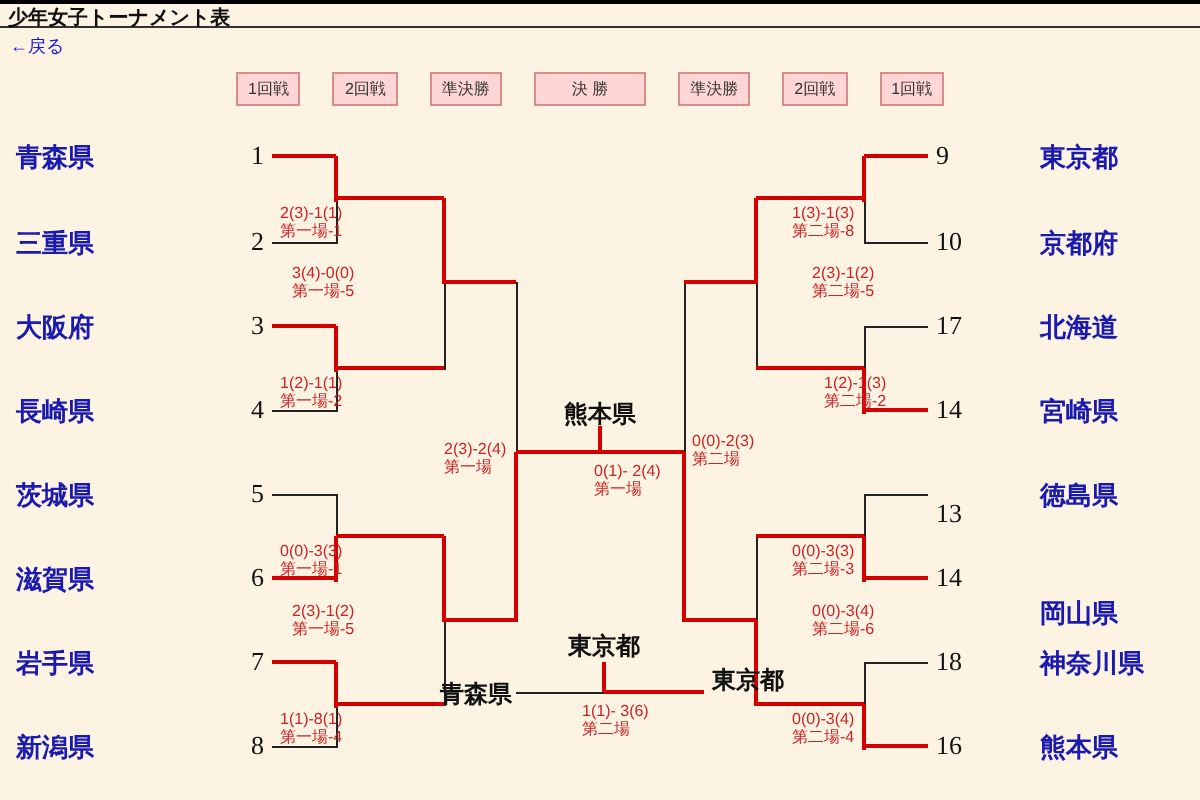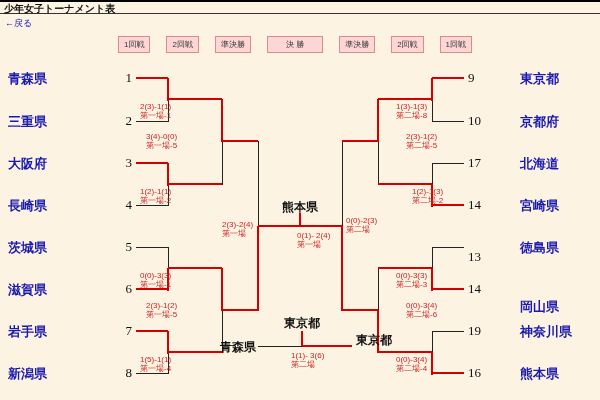--- a/index.html
+++ b/index.html
@@ -58,21 +58,21 @@
   <div class="seed l" style="left:108px;top:281px">6</div>
   <div class="seed l" style="left:108px;top:323px">7</div>
   <div class="seed l" style="left:108px;top:365px">8</div>
 
   <div class="seed" style="left:468px;top:70px">9</div>
   <div class="seed" style="left:468px;top:113px">10</div>
   <div class="seed" style="left:468px;top:155px">17</div>
   <div class="seed" style="left:468px;top:197px">14</div>
   <div class="seed" style="left:468px;top:249px">13</div>
   <div class="seed" style="left:468px;top:281px">14</div>
-  <div class="seed" style="left:468px;top:323px">19</div>
+  <div class="seed" style="left:468px;top:323px">18</div>
   <div class="seed" style="left:468px;top:365px">16</div>
 
   <div class="team-name" style="left:520px;top:70px">東京都</div>
   <div class="team-name" style="left:520px;top:113px">京都府</div>
   <div class="team-name" style="left:520px;top:155px">北海道</div>
   <div class="team-name" style="left:520px;top:197px">宮崎県</div>
   <div class="team-name" style="left:520px;top:239px">徳島県</div>
   <div class="team-name" style="left:520px;top:298px">岡山県</div>
   <div class="team-name" style="left:520px;top:323px">神奈川県</div>
   <div class="team-name" style="left:520px;top:365px">熊本県</div>
@@ -138,21 +138,21 @@
       <div class="ln red" style="left: 342px; top: 140px; width: 36px; height: 2px;"></div>
       <div class="ln red" style="left: 342px; top: 309px; width: 36px; height: 2px;"></div>
       <div class="ln red" style="left: 341px; top: 226px; width: 2px; height: 85px;"></div>
       <div class="ln red" style="left: 302px; top: 345px; width: 50px; height: 2px;"></div>
       <div class="ln red" style="left: 301px; top: 331px; width: 2px; height: 15px;"></div>
     </div>
 
   <div class="score" style="left:140px;top:102px"><span>2(3)-1(1)</span><br><span>第一場-1</span></div>
   <div class="score" style="left:140px;top:187px"><span>1(2)-1(1)</span><br><span>第一場-2</span></div>
   <div class="score" style="left:140px;top:271px"><span>0(0)-3(3)</span><br><span>第一場-1</span></div>
-  <div class="score" style="left:140px;top:355px"><span>1(5)-1(1)</span><br><span>第一場-4</span></div>
+  <div class="score" style="left:140px;top:355px"><span>1(1)-8(1)</span><br><span>第一場-4</span></div>
   <div class="score" style="left:146px;top:132px"><span>3(4)-0(0)</span><br><span>第一場-5</span></div>
   <div class="score" style="left:146px;top:301px"><span>2(3)-1(2)</span><br><span>第一場-5</span></div>
   <div class="score" style="left:222px;top:220px"><span>2(3)-2(4)</span><br><span>第一場</span></div>
 
   <div class="score" style="left:396px;top:102px"><span>1(3)-1(3)</span><br><span>第二場-8</span></div>
   <div class="score" style="left:412px;top:187px"><span>1(2)-1(3)</span><br><span>第二場-2</span></div>
   <div class="score" style="left:396px;top:271px"><span>0(0)-3(3)</span><br><span>第二場-3</span></div>
   <div class="score" style="left:396px;top:355px"><span>0(0)-3(4)</span><br><span>第二場-4</span></div>
   <div class="score" style="left:406px;top:132px"><span>2(3)-1(2)</span><br><span>第二場-5</span></div>
   <div class="score" style="left:406px;top:301px"><span>0(0)-3(4)</span><br><span>第二場-6</span></div>

